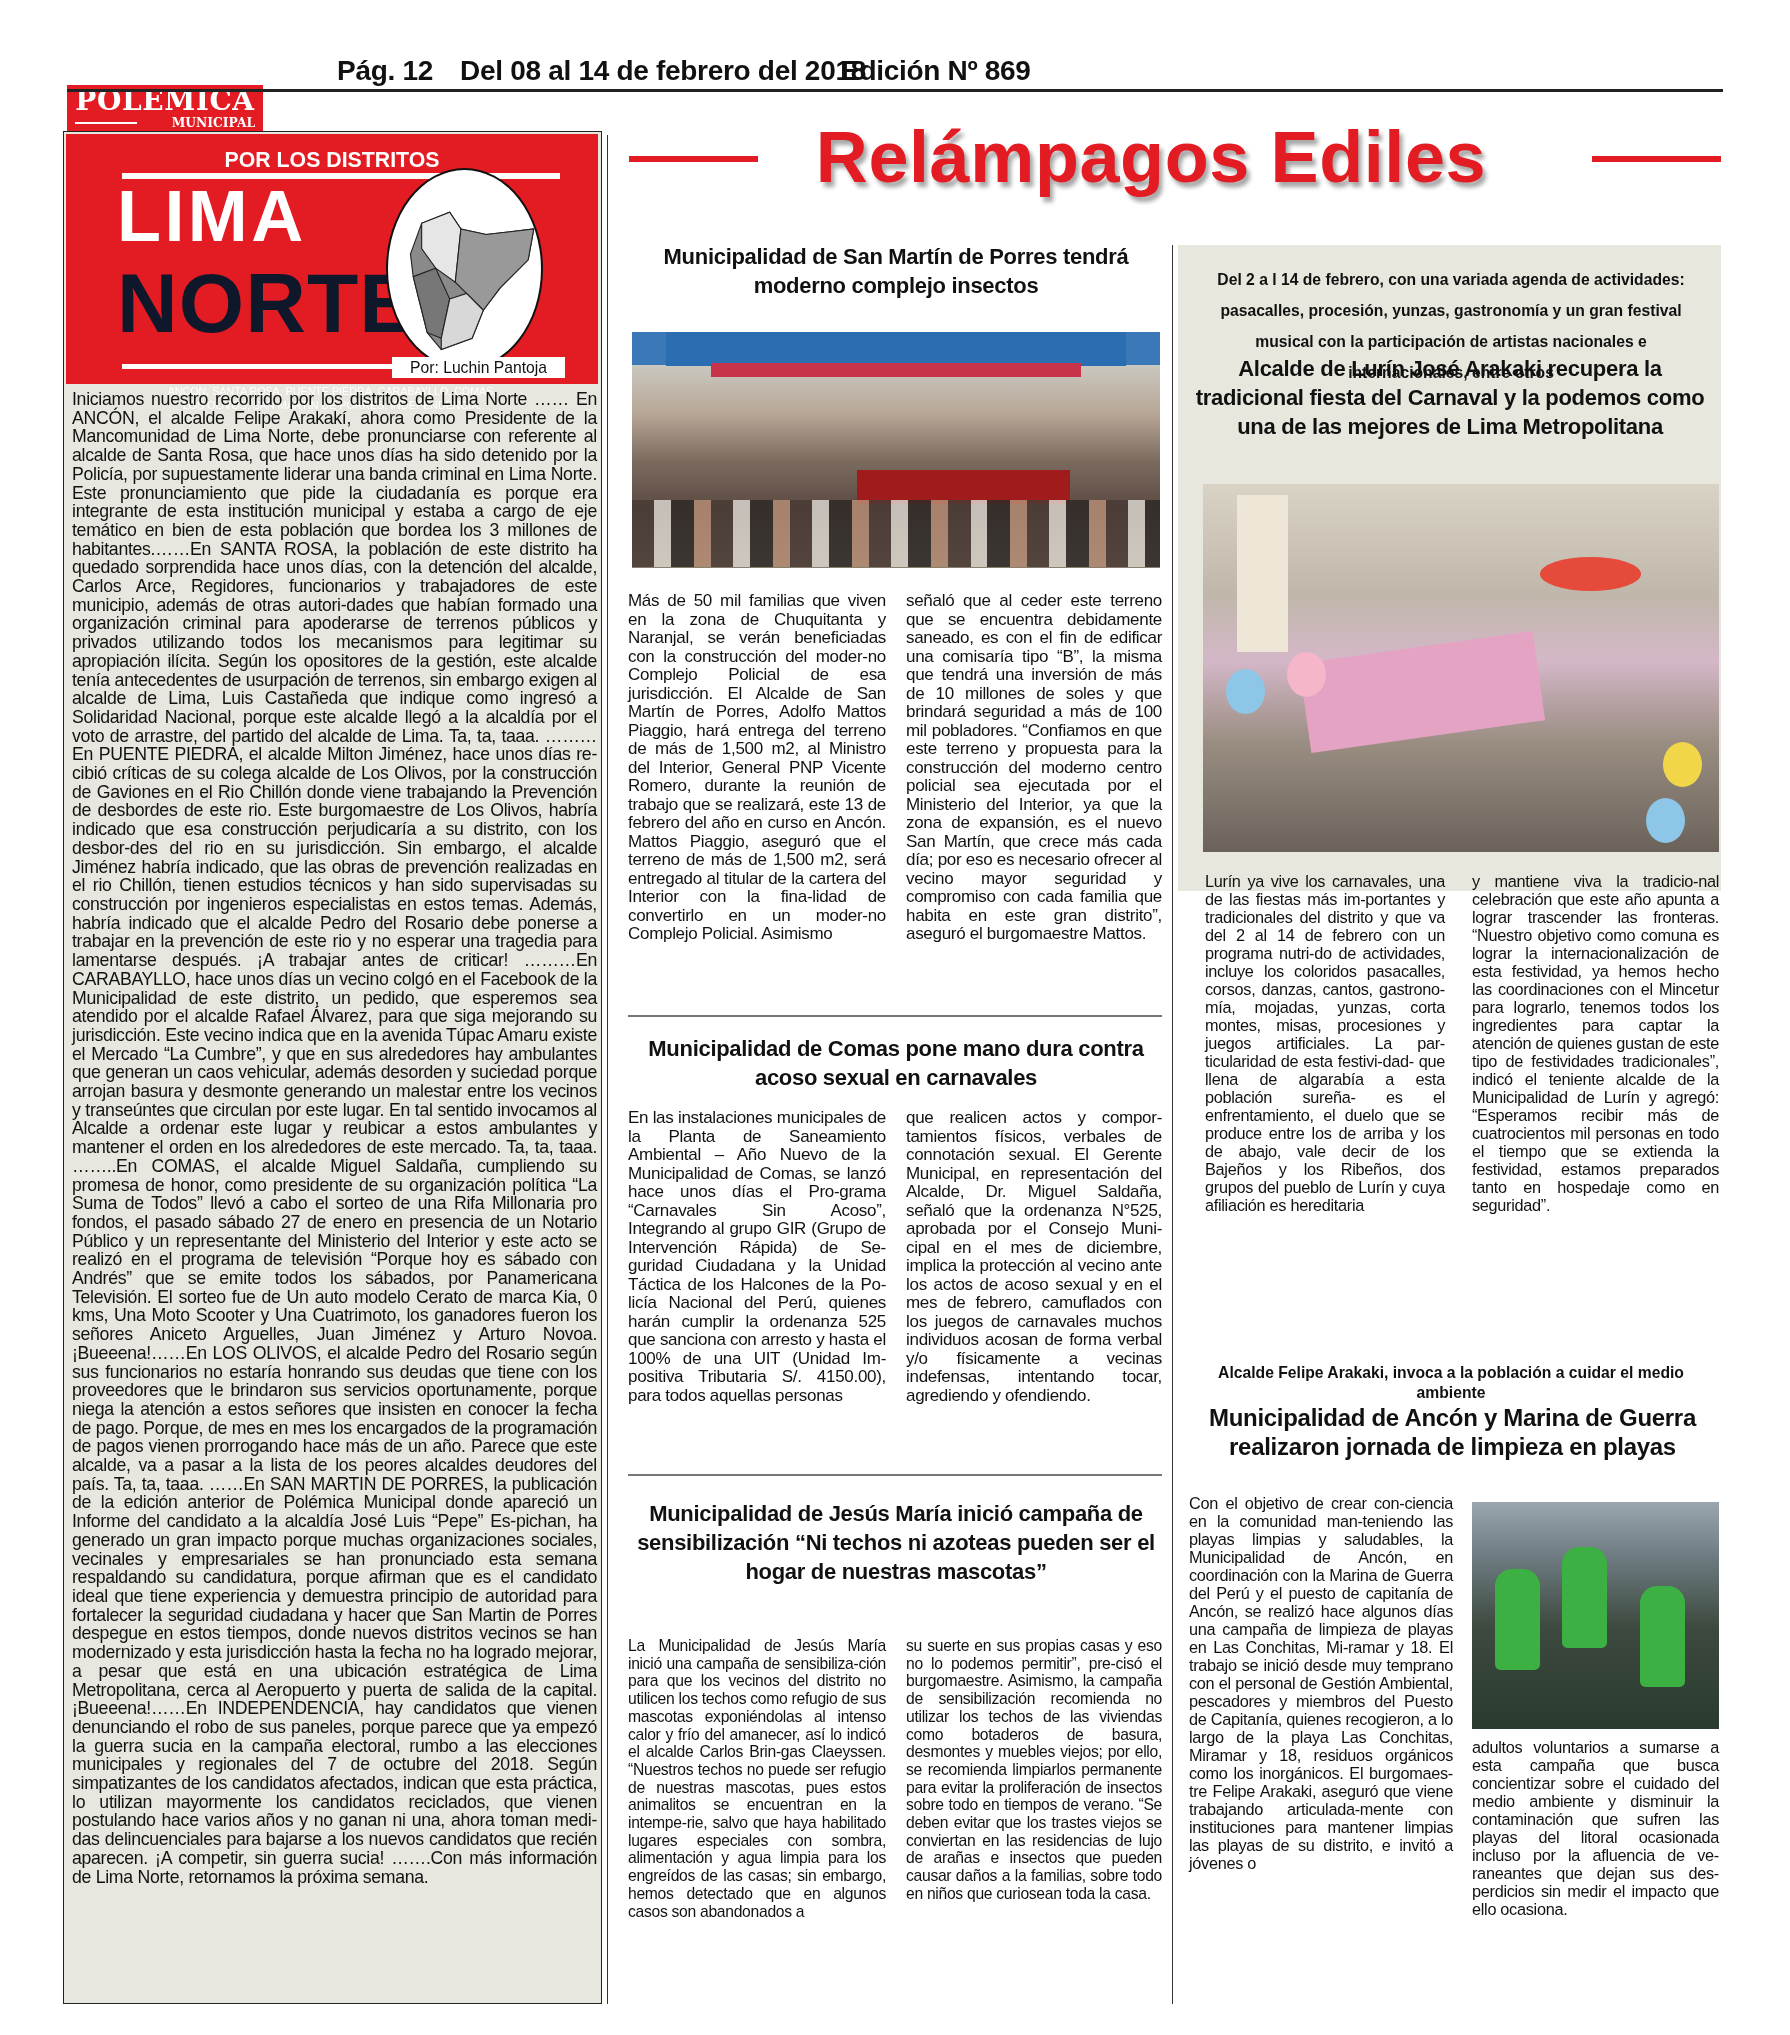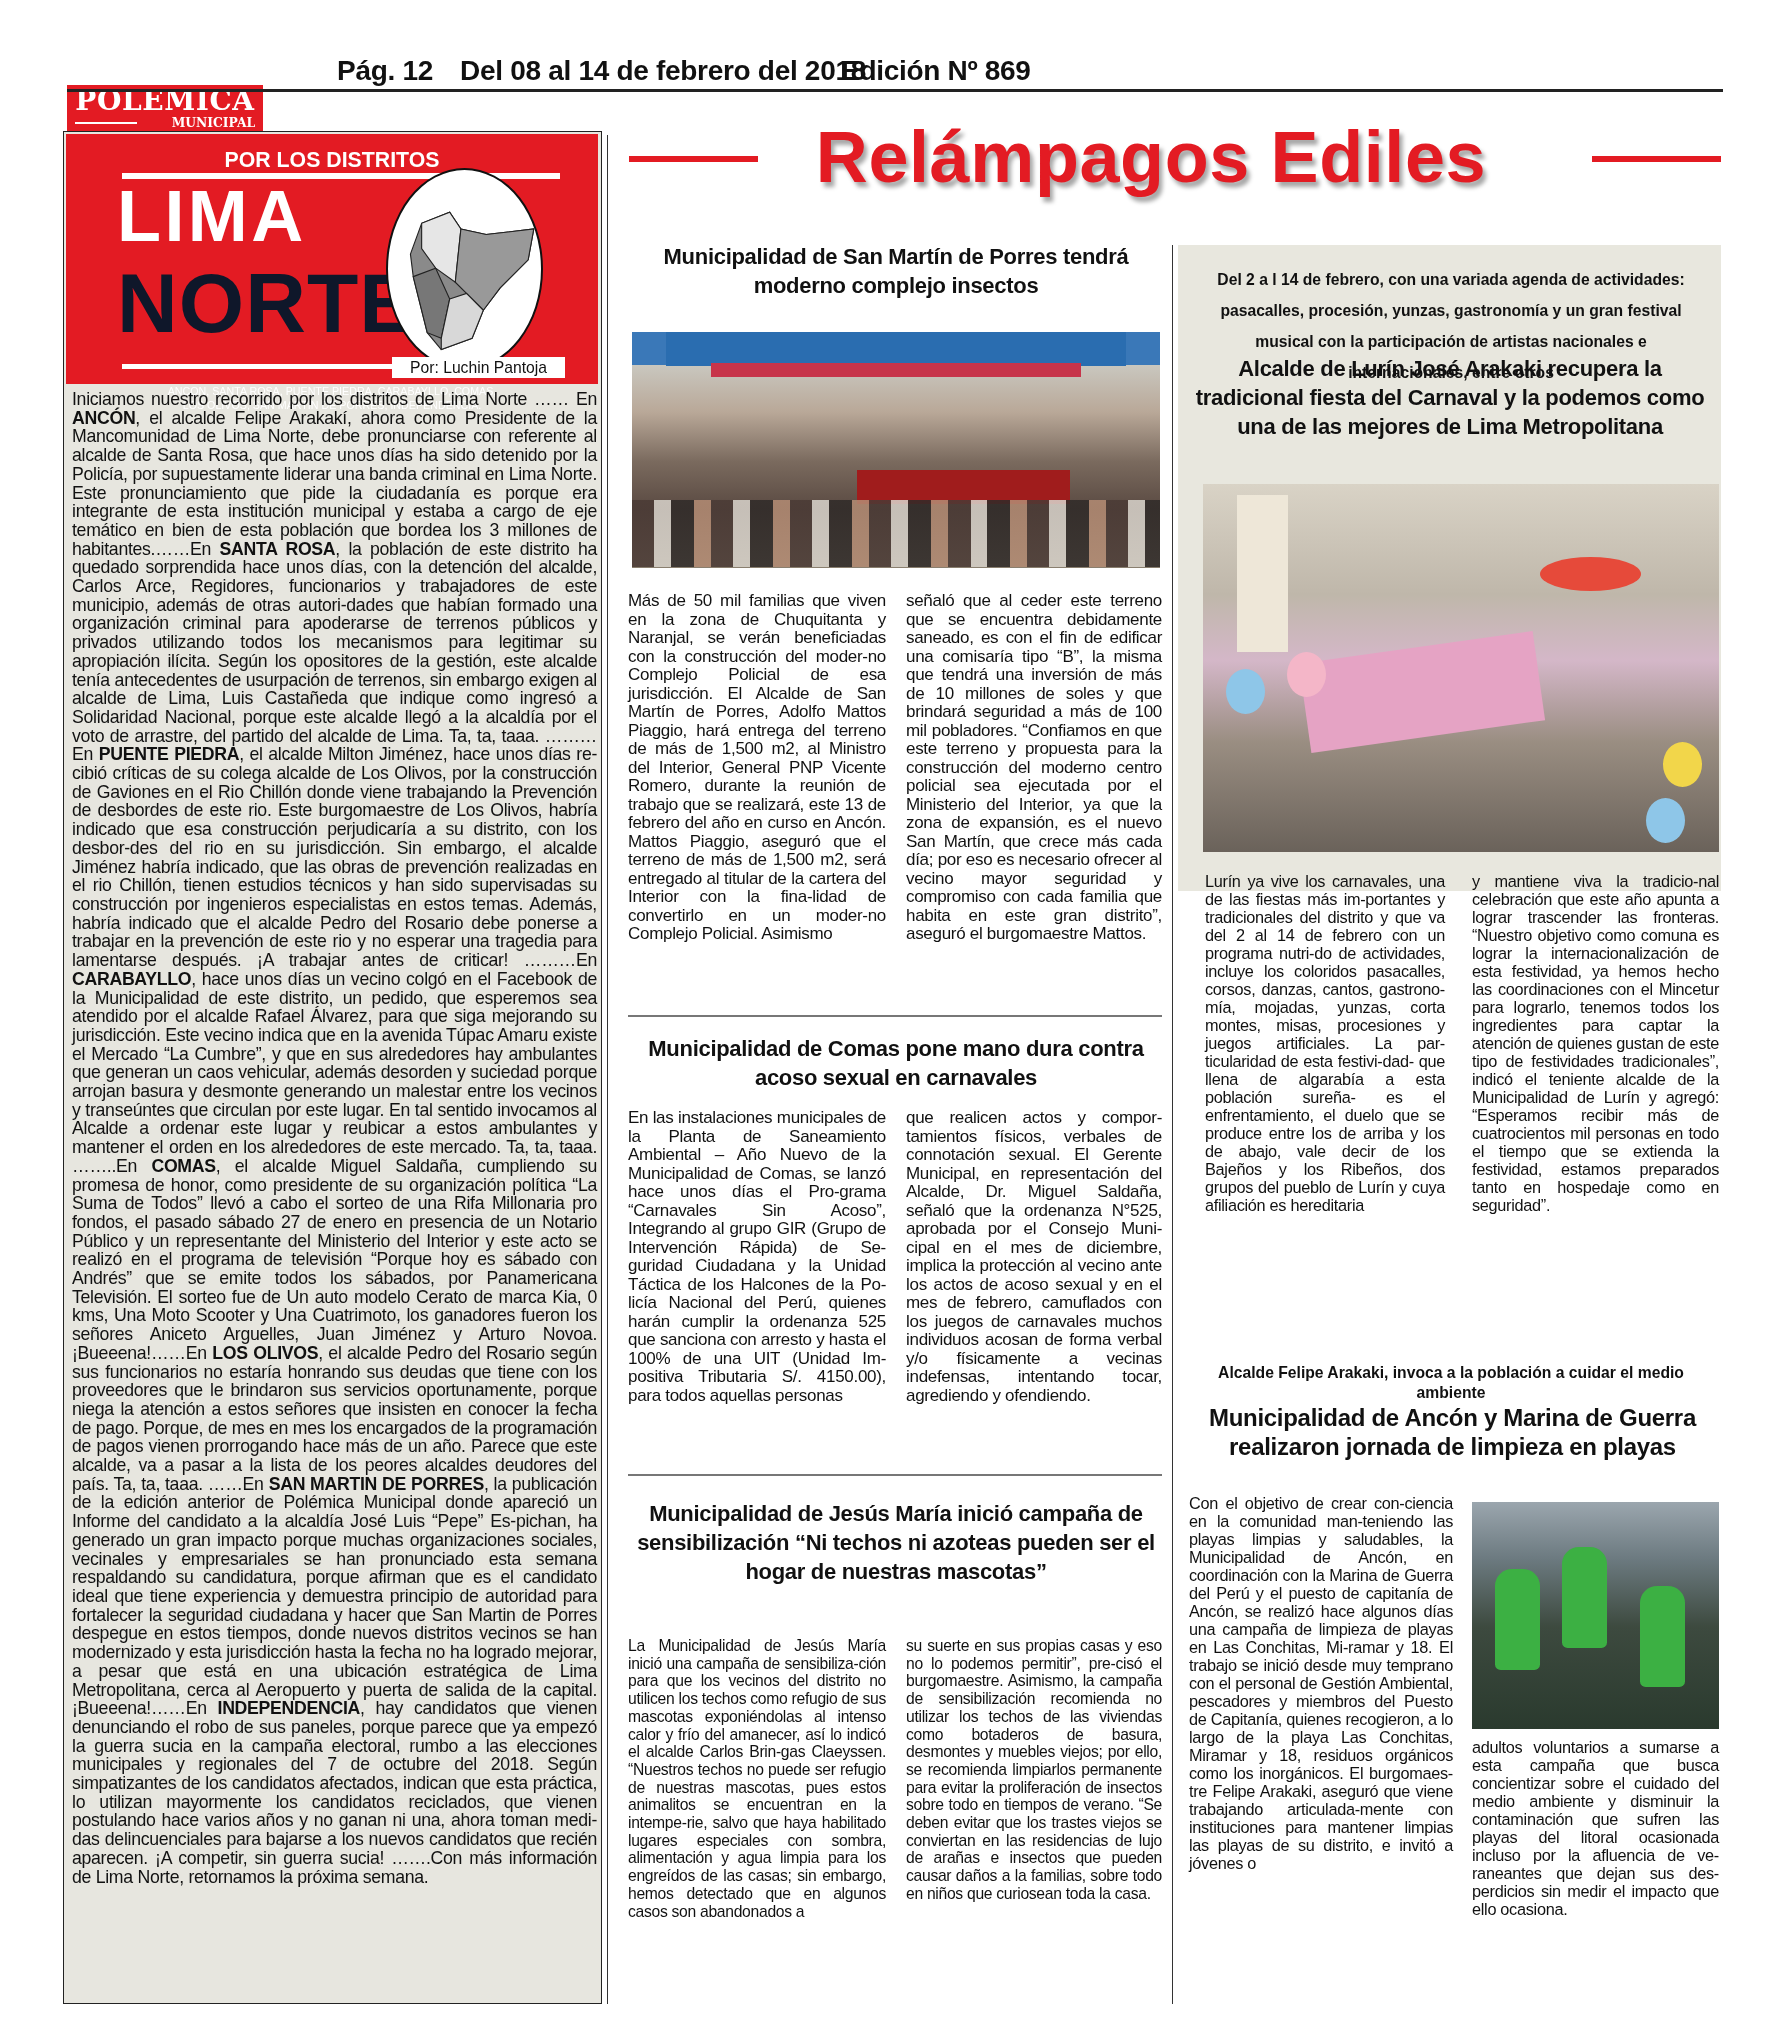--- a/index.html
+++ b/index.html
@@ -20,21 +20,21 @@
   .banner { left: 66px; top: 134px; width: 532px; height: 250px; background: #e31b23; }
   .banner .por { position: absolute; left: 0; width: 100%; top: 13.5px; text-align: center; color: #fff; font-weight: bold; font-size: 21.3px; }
   .banner .rule1 { position: absolute; left: 56px; top: 39px; width: 438px; height: 5.6px; background: #fff; }
   .banner .lima { position: absolute; left: 51px; top: 40px; color: #fff; font-weight: bold; font-size: 72px; line-height: 84px; letter-spacing: 3.4px; }
   .banner .norte { position: absolute; left: 51px; top: 127px; color: #0f172a; font-weight: bold; font-size: 84px; line-height: 84px; letter-spacing: 1.1px; }
   .banner .map { position: absolute; left: 320px; top: 34px; width: 157px; height: 202px; border-radius: 50%; background: #fff; border: 2.2px solid #111; overflow: hidden; }
   .banner .rule2 { position: absolute; left: 56px; top: 230px; width: 438px; height: 4.5px; background: #fff; }
   .banner .byline { position: absolute; left: 326px; top: 223px; width: 173px; height: 21.3px; background: #fff; color: #111; font-size: 15.7px; line-height: 21.3px; text-align: center; }
   .banner .districts { position: absolute; left: 0; width: 100%; top: 250px; text-align: center; color: #fff; font-size: 10.7px; line-height: 14px; }
   .leftbody { left: 72px; top: 390px; width: 525px; font-size: 17.7px; line-height: 18.7px; text-align: justify; font-family: "Liberation Sans", sans-serif; letter-spacing: -0.3px; }
-  .leftbody b { font-weight: bold; margin-top: 25px; }
+  .leftbody b { font-weight: normal; margin-top: 25px; }
 
   
   .title-rule { height: 5.6px; background: #e31b23; top: 156px; }
   .title { left: 730px; top: 115px; width: 842px; text-align: center; color: #e31b23; font-weight: bold; font-size: 72px; line-height: 84px; text-shadow: 3.4px 4.5px 4.5px rgba(0,0,0,0.35); letter-spacing: 0.6px; }
 
   
   .vline { width: 1.1px; background: #333; }
   .hline { height: 1.7px; background: #777; }
   .headline { text-align: center; font-weight: bold; font-size: 22px; line-height: 29px; letter-spacing: -0.3px; }
   .body-col { font-size: 17px; line-height: 18.5px; text-align: justify; letter-spacing: -0.3px; }

